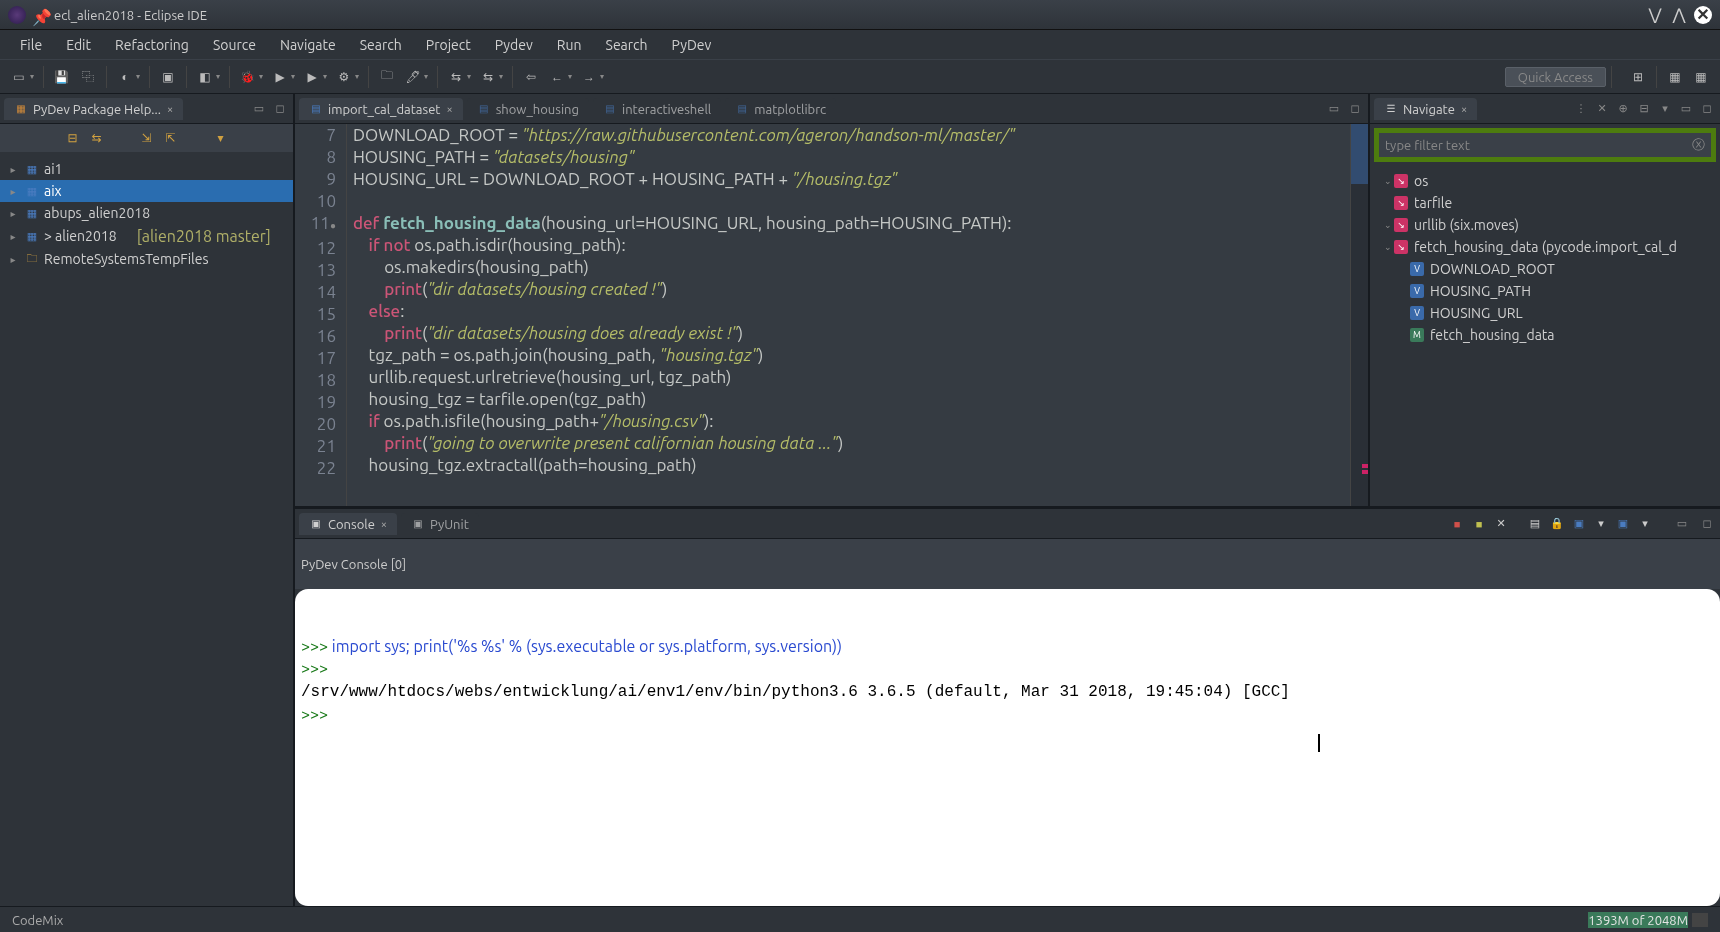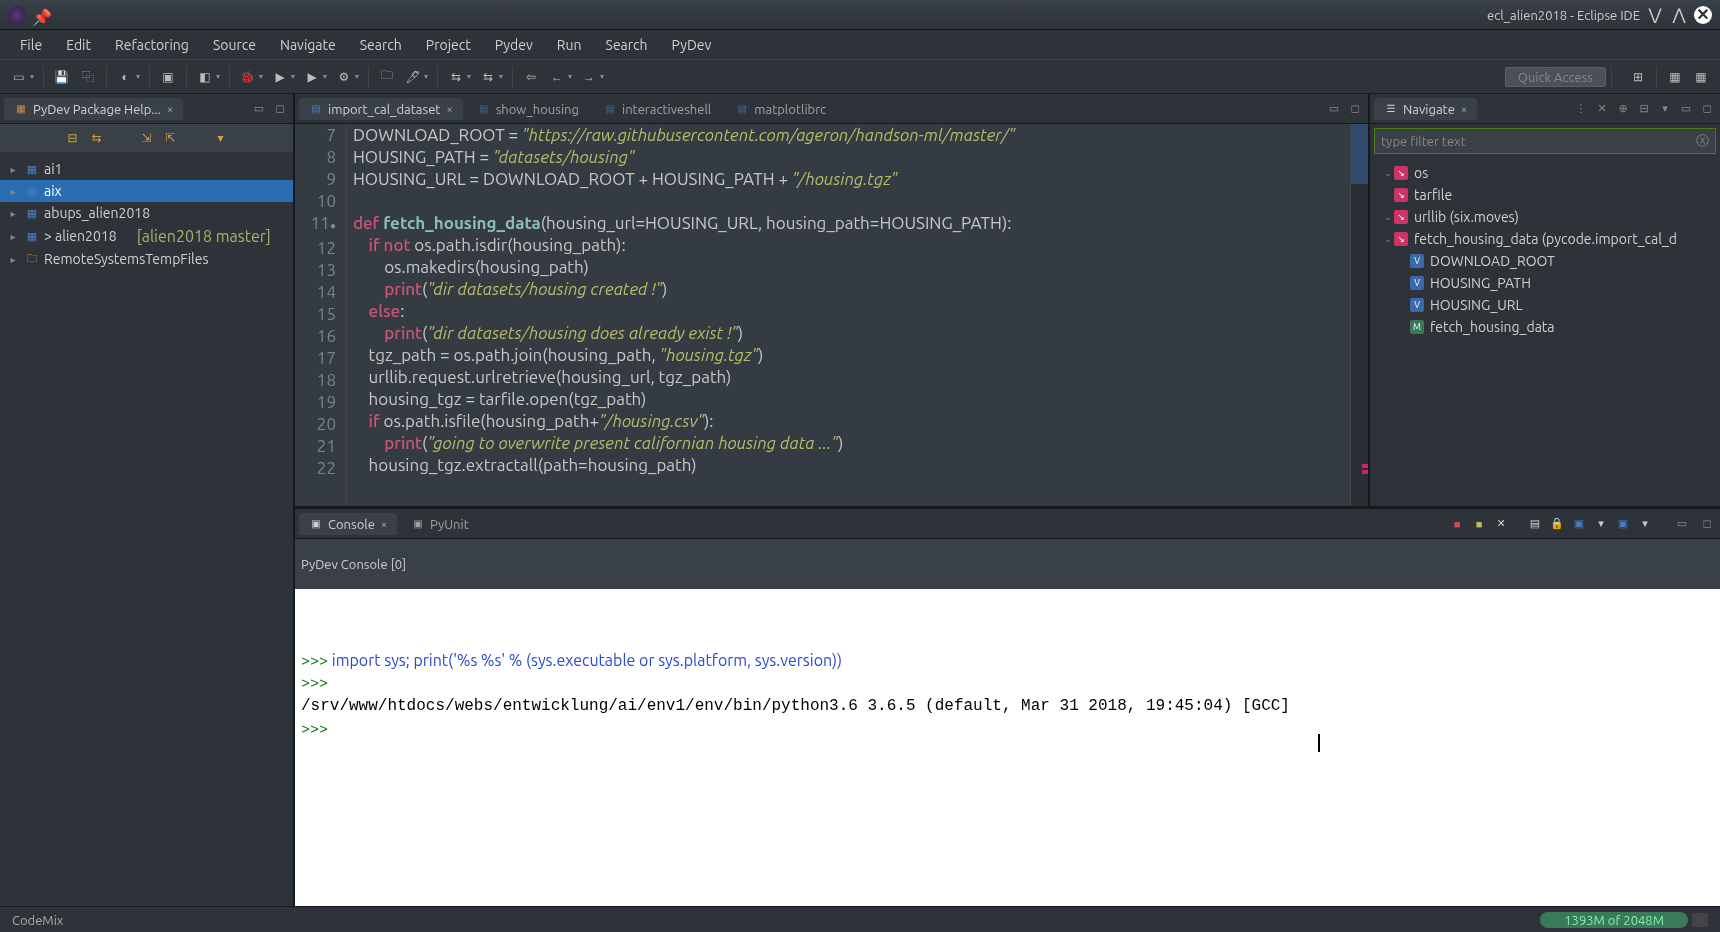--- a/index.html
+++ b/index.html
@@ -2,21 +2,21 @@
 <html><head>
 <meta charset="utf-8">
 <style>
 * { margin: 0; padding: 0; box-sizing: border-box; font-family: "Segoe UI", Ubuntu, sans-serif; }
 body { background: #1e2229; width: 1720px; height: 932px; overflow: hidden; color: #ccc; }
 
 
 .titlebar { height: 30px; background: linear-gradient(#3a4048, #2e3339); display: flex; align-items: center; padding: 0 8px; border-bottom: 1px solid #111; }
 .titlebar .eclipse-icon { width: 18px; height: 18px; background: radial-gradient(#5a3a7a, #2a1a4a); border-radius: 50%; margin-right: 6px; }
 .titlebar .pin-icon { width: 14px; height: 14px; color: #ccc; margin-right: 8px; }
-.titlebar .title { flex: 1; text-align: right; color: #ccc; font-size: 13px; }
+.titlebar .title { flex: 1; text-align: left; color: #ccc; font-size: 13px; }
 .titlebar .winbtn { width: 18px; height: 18px; margin-left: 6px; display: flex; align-items: center; justify-content: center; color: #ccc; }
 .titlebar .winbtn.close { background: #fff; border-radius: 50%; color: #333; font-weight: bold; }
 
 
 .menubar { height: 30px; background: #2e3339; display: flex; align-items: center; padding: 0 8px; border-bottom: 1px solid #3a4048; }
 .menubar .mitem { padding: 4px 12px; color: #d0d0d0; font-size: 14px; cursor: pointer; }
 
 
 .toolbar { height: 34px; background: #2e3339; display: flex; align-items: center; padding: 0 6px; border-bottom: 1px solid #161a1f; }
 .toolbar .tbtn { width: 22px; height: 22px; margin: 0 2px; display: flex; align-items: center; justify-content: center; font-size: 12px; color: #bbb; border-radius: 2px; }
@@ -59,46 +59,46 @@
 .gutter { width: 52px; text-align: right; padding-right: 10px; color: #7a8290; background: #353b42; border-right: 1px solid #444; line-height: 22px; }
 .code { flex: 1; padding-left: 6px; line-height: 22px; color: #c5c8c6; white-space: pre; overflow: hidden; }
 .minimap { width: 18px; background: #2a2f36; border-left: 1px solid #444; position: relative; }
 .minimap .hl { position: absolute; width: 100%; height: 60px; top: 0; background: #3a6aaa; opacity: 0.5; }
 .minimap .mk { position: absolute; right: 0; width: 6px; height: 4px; background: #cc2266; }
 .kw { color: #cc5577; font-weight: 500; }
 .fn { color: #8abeb7; font-weight: bold; }
 .str { color: #b5bd68; font-style: italic; }
 
 
-.outline-filter { background: #3a4048; border: 1px solid #4d7c0f; margin: 4px; font-size: 13px; color: #888; padding: 3px 6px; display: flex; align-items: center; }
+.outline-filter { background: #3a4048; border: 5px solid #4d7c0f; margin: 4px; font-size: 13px; color: #888; padding: 3px 6px; display: flex; align-items: center; }
 .outline-filter .xo { margin-left: auto; color: #888; }
 .outline-tree { flex: 1; padding: 4px 0; font-size: 14px; overflow: hidden; }
 .outline-item { display: flex; align-items: center; padding: 3px 4px 3px 14px; color: #d0d0d0; }
 .outline-item.sub { padding-left: 30px; }
 .outline-item .oicn { width: 14px; height: 14px; margin-right: 6px; display: inline-flex; align-items: center; justify-content: center; font-size: 9px; border-radius: 2px; }
 .imp-icn { background: #cc3366; color: #fff; border-radius: 2px; }
 .var-icn { background: #3a6aaa; color: #fff; border-radius: 50%; }
 .fn-icn { background: #3a7a5a; color: #fff; border-radius: 50%; }
 .outline-item .arrow { width: 10px; font-size: 9px; color: #888; }
 
 
 .console-area { flex: 1; display: flex; flex-direction: column; border-top: 1px solid #161a1f; }
 .console-tabs { height: 30px; display: flex; align-items: center; padding: 0 4px; background: #2e3339; }
 .console-toolbar { display: flex; margin-left: auto; gap: 4px; }
 .console-toolbar .cbtn { width: 18px; height: 18px; display: flex; align-items: center; justify-content: center; font-size: 11px; }
 .console-head { background: #3a4048; color: #ccc; font-size: 13px; padding: 18px 6px; }
-.console-body { flex: 1; background: #fff; color: #000; font-family: "DejaVu Sans Mono", Consolas, monospace; font-size: 16px; padding: 16px 6px; line-height: 22px; white-space: pre; position: relative; }
+.console-body { flex: 1; background: #fff; color: #000; font-family: "DejaVu Sans Mono", Consolas, monospace; font-size: 16px; padding: 2px 6px; line-height: 22px; white-space: pre; position: relative; border-radius: 13px; }
 .console-body .pr { color: #1a7a1a; }
 .console-body .cmd { color: #2a4ad0; }
 .console-body .out { color: #000; font-family: Liberation Mono, monospace; }
 .cursor { position: absolute; width: 2px; height: 18px; background: #000; }
 
 
 .statusbar { height: 26px; background: #2e3339; display: flex; align-items: center; padding: 0 12px; font-size: 13px; color: #aaa; border-top: 1px solid #161a1f; }
-.statusbar .mem { margin-left: auto; background: #3a7a5a; padding: 1px 24px; color: #86efac; font-size: 13px; border-radius: 8px; }
+.statusbar .mem { margin-left: auto; background: #3a7a5a; padding: 1px 0; color: #e5e5e5; font-size: 13px; }
 .statusbar .memico { width: 16px; height: 14px; background: #444; margin-left: 4px; }
 
 .ico-folder { color: #d0a040; }
 .ico-blue { color: #4a7cc0; }
 .ico-green { color: #5aaa5a; }
 .ico-red { color: #d0504a; }
 .ico-orange { color: #d08a3a; }
 .ico-yellow { color: #c0c050; }
 </style>
 </head>

